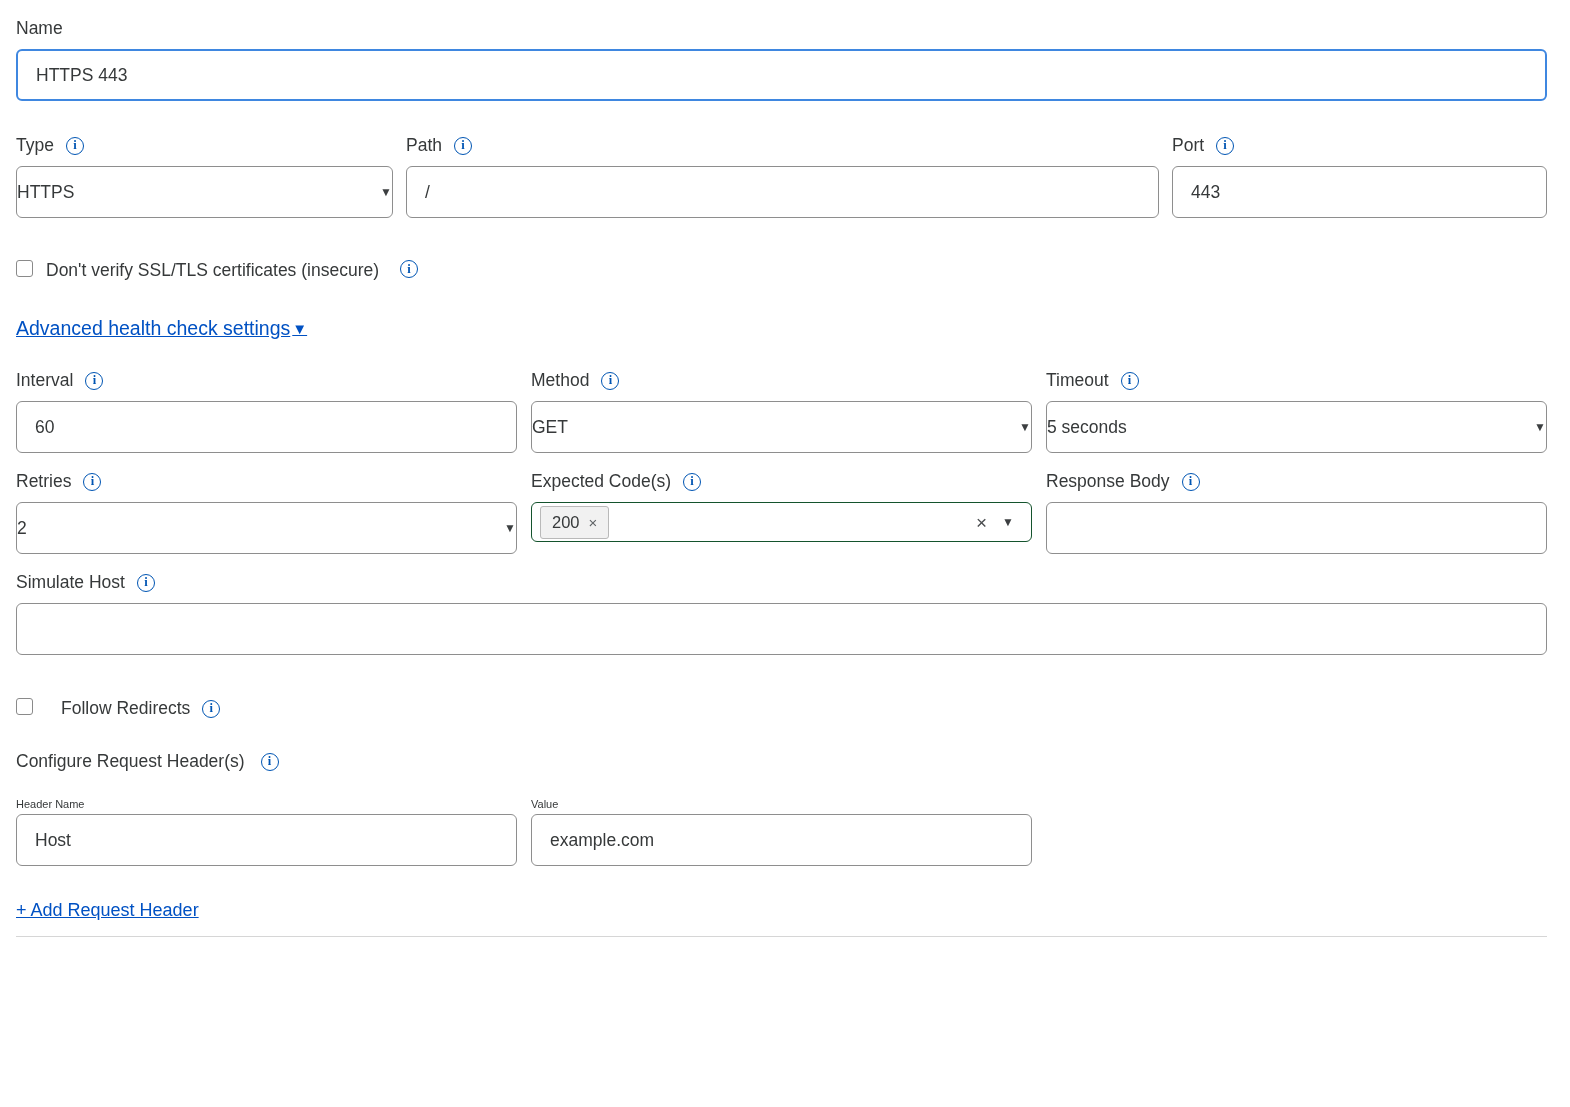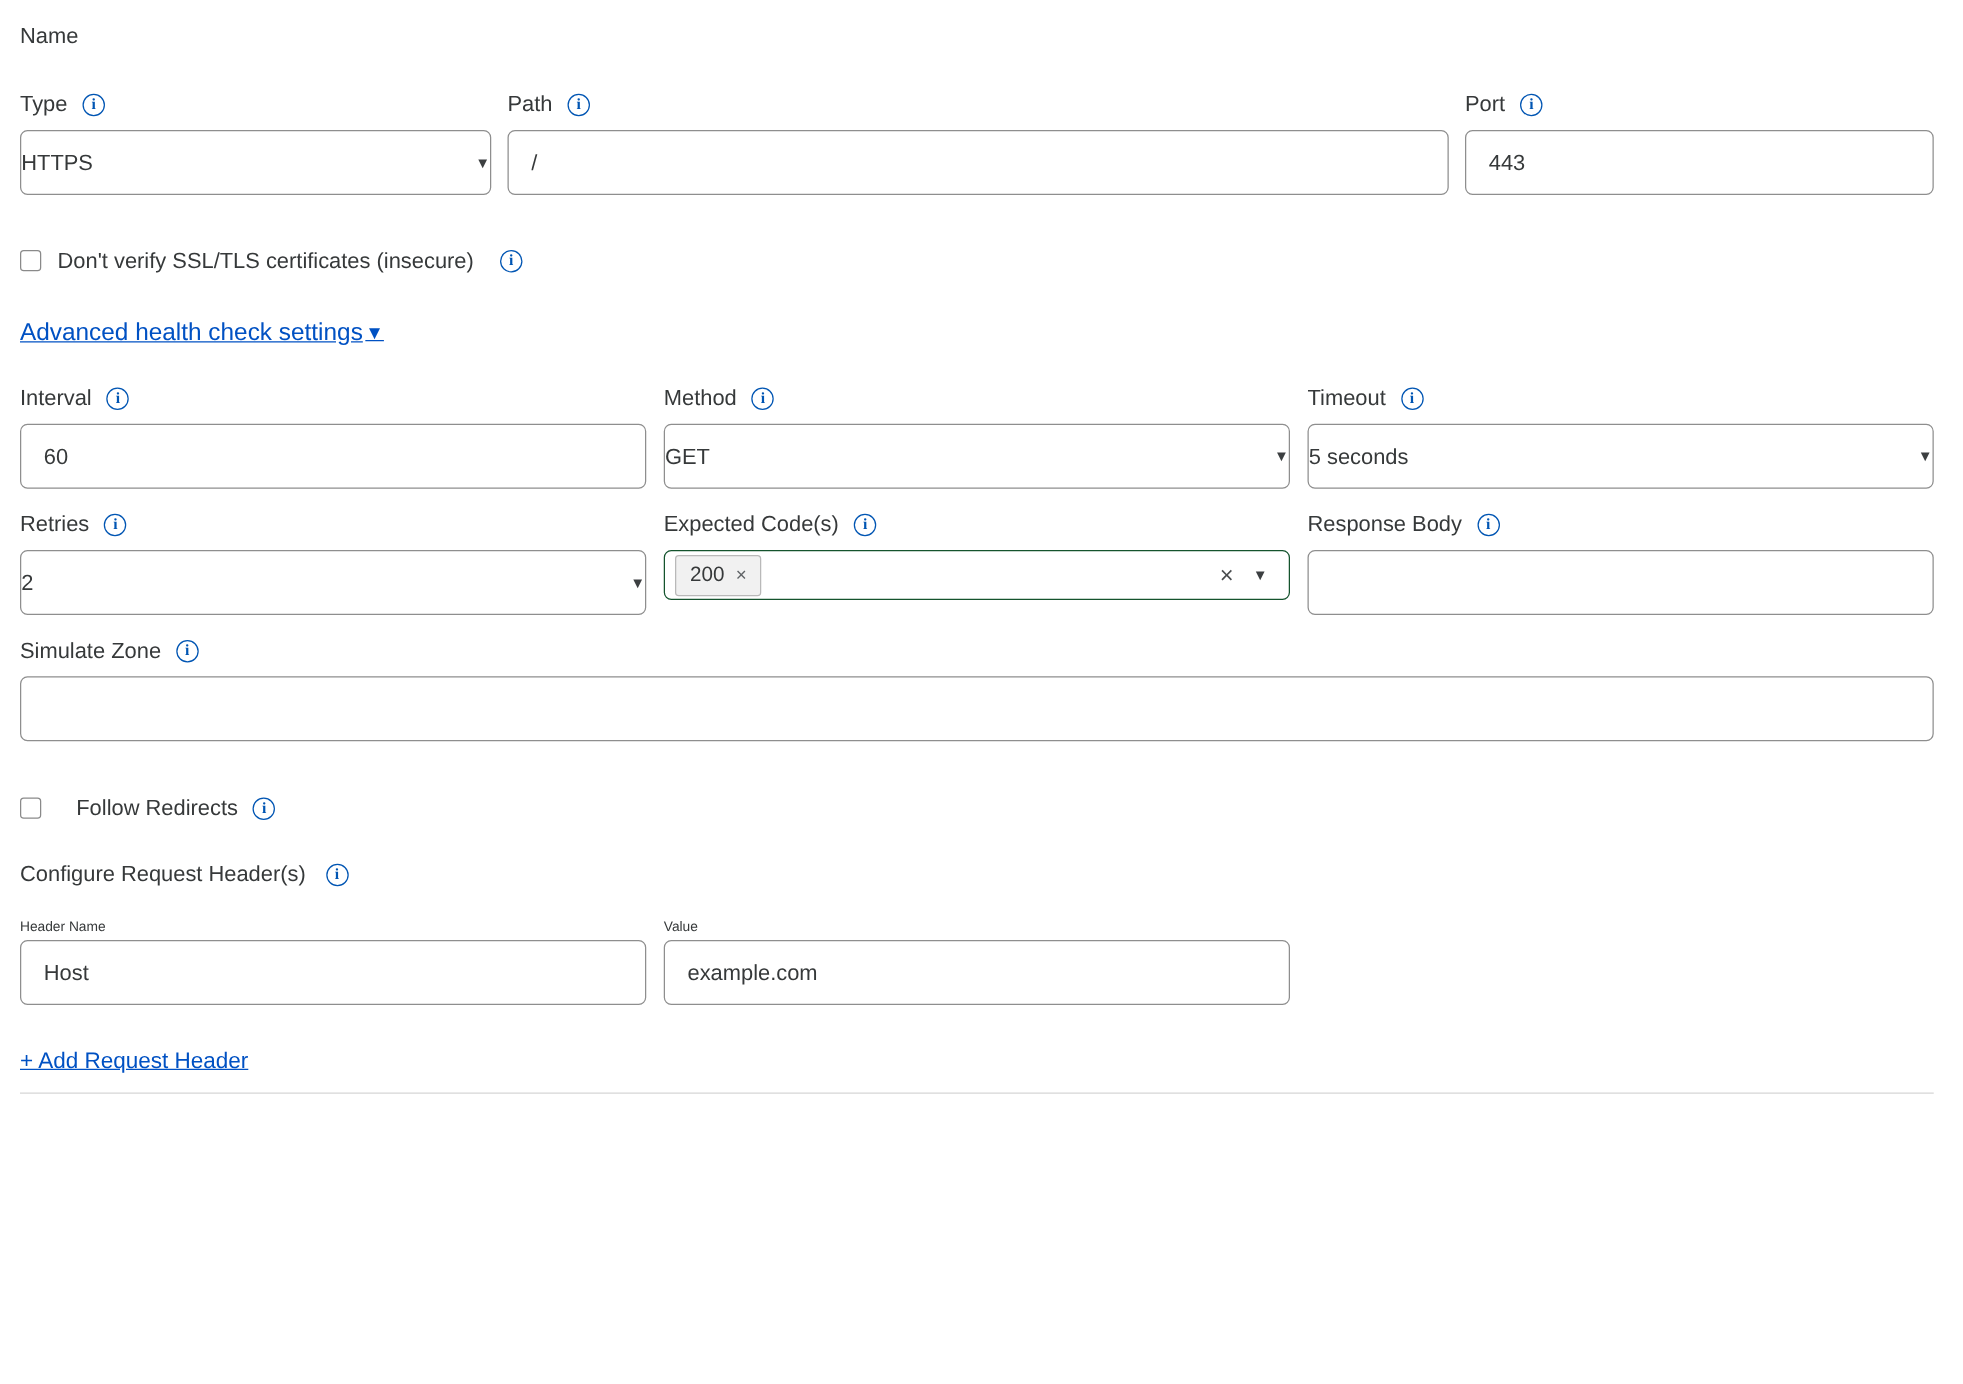--- a/index.html
+++ b/index.html
@@ -67,21 +67,21 @@
   }
   .grid-2col {
     display: grid;
     grid-template-columns: 1fr 1fr 1fr;
     column-gap: 14px;
     row-gap: 18px;
     margin-top: 30px;
   }
   .checkbox-row {
     display: flex;
-    align-items: center;
+    align-items: flex-start;
     font-size: 17.5px;
   }
   input[type="checkbox"] {
     appearance: none;
     -webkit-appearance: none;
     width: 17px; height: 17px;
     border: 1px solid #8a8a8a;
     border-radius: 3px;
     background: #fff;
     cursor: pointer;
@@ -149,20 +149,21 @@
   }
 </style>
 </head>
 <body>
 
 <div class="page">
 
   <div class="label-row">
     <span>Name</span>
   </div>
+  <input class="text-input focused" type="text" value="HTTPS 443" style="">
 
   <div class="row-3col">
     <div>
       <div class="label-row">
         <span>Type</span>
         <span class="info-icon">i</span>
       </div>
       <div class="select-box">
         <span>HTTPS</span>
         <span class="caret">▼</span>
@@ -259,21 +260,21 @@
       <div class="label-row">
         <span>Response Body</span>
         <span class="info-icon">i</span>
       </div>
       <input class="text-input" type="text" value="" style="">
     </div>
   </div>
 
   <div style="margin-top:18px;">
     <div class="label-row">
-      <span>Simulate Zone</span>
+      <span>Simulate Host</span>
       <span class="info-icon">i</span>
     </div>
     <input class="text-input" type="text" value="" style="">
   </div>
 
   <div class="checkbox-row" style="margin-top:43px; gap:28px;">
     <input type="checkbox" style="">
     <span style="display:inline-flex; align-items:center; gap:12px;">
       <span>Follow Redirects</span>
       <span class="info-icon">i</span>

